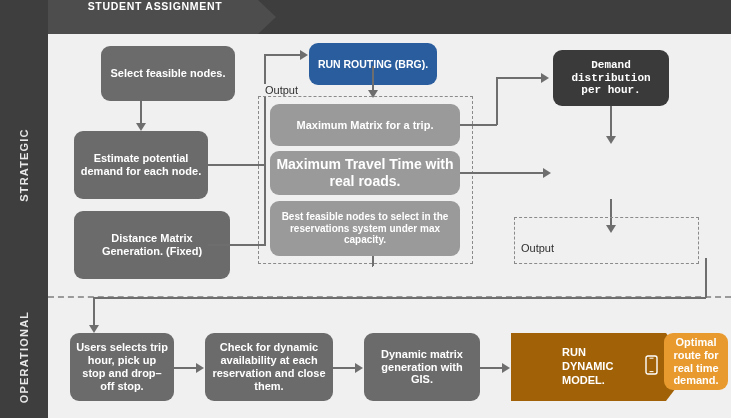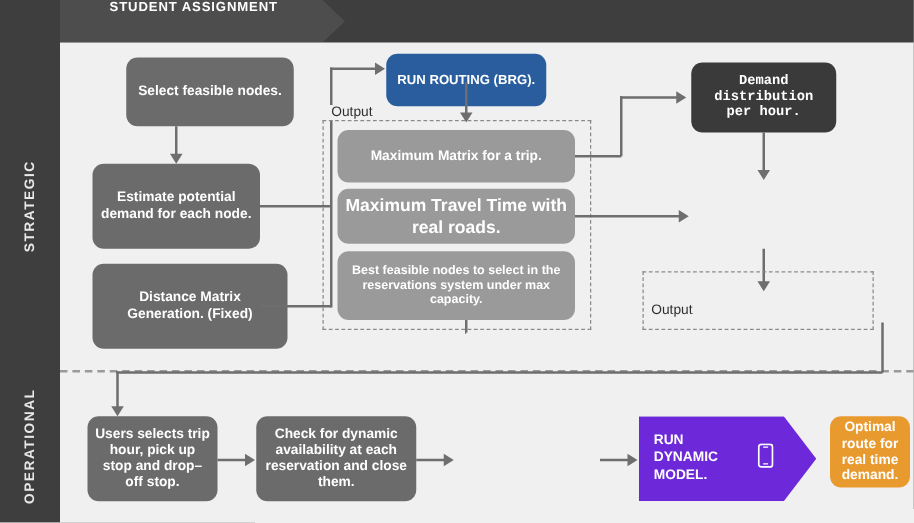--- a/index.html
+++ b/index.html
@@ -62,22 +62,23 @@
   
   .ln{position:absolute;background:#6e6e6e;}
   .lh{height:1.6px;}
   .lv{width:1.6px;}
   .arw{position:absolute;width:0;height:0;}
   .arw-d{border-left:5px solid transparent;border-right:5px solid transparent;border-top:8px solid #6e6e6e;}
   .arw-r{border-top:5px solid transparent;border-bottom:5px solid transparent;border-left:8px solid #6e6e6e;}
 
   
   .penta{
-    position:absolute;background:#6d28d9;display:flex;align-items:center;
+    position:absolute;background:#a16207;display:flex;align-items:center;
     clip-path:polygon(0 0, calc(100% - 26px) 0, 100% 50%, calc(100% - 26px) 100%, 0 100%);
+    padding-left:39px;
   }
   .penta .ptxt{color:#fff;font-weight:bold;font-size:11px;line-height:1.25;
     padding-left:12px;text-align:left;white-space:pre-line;}
   .phone-icon{position:absolute;right:34px;top:50%;transform:translateY(-50%);}
 </style>
 </head>
 <body>
 
 <div id="root">
 
@@ -178,20 +179,23 @@
     <div class="ln lh" style="left:126px;top:333px;width:24px;"></div>
     <div class="arw arw-r" style="left:148px;top:329px;"></div>
 
     <div class="node n-dark" style="left:157px;top:299px;width:128px;height:68px;font-size:11px;">
       <span>Check for dynamic availability at each reservation and close them.</span>
     </div>
 
     <div class="ln lh" style="left:285px;top:333px;width:24px;"></div>
     <div class="arw arw-r" style="left:307px;top:329px;"></div>
 
+    <div class="node n-dark" style="left:316px;top:299px;width:116px;height:68px;font-size:11px;">
+      <span>Dynamic matrix generation with GIS.</span>
+    </div>
 
     <div class="ln lh" style="left:432px;top:333px;width:24px;"></div>
     <div class="arw arw-r" style="left:454px;top:329px;"></div>
 
     <div class="penta" style="left:463px;top:299px;width:142px;height:68px;">
       <div class="ptxt">RUN
 DYNAMIC
 MODEL.</div>
       <span class="phone-icon">
         <svg width="13" height="20" viewBox="0 0 13 20" aria-hidden="true">

